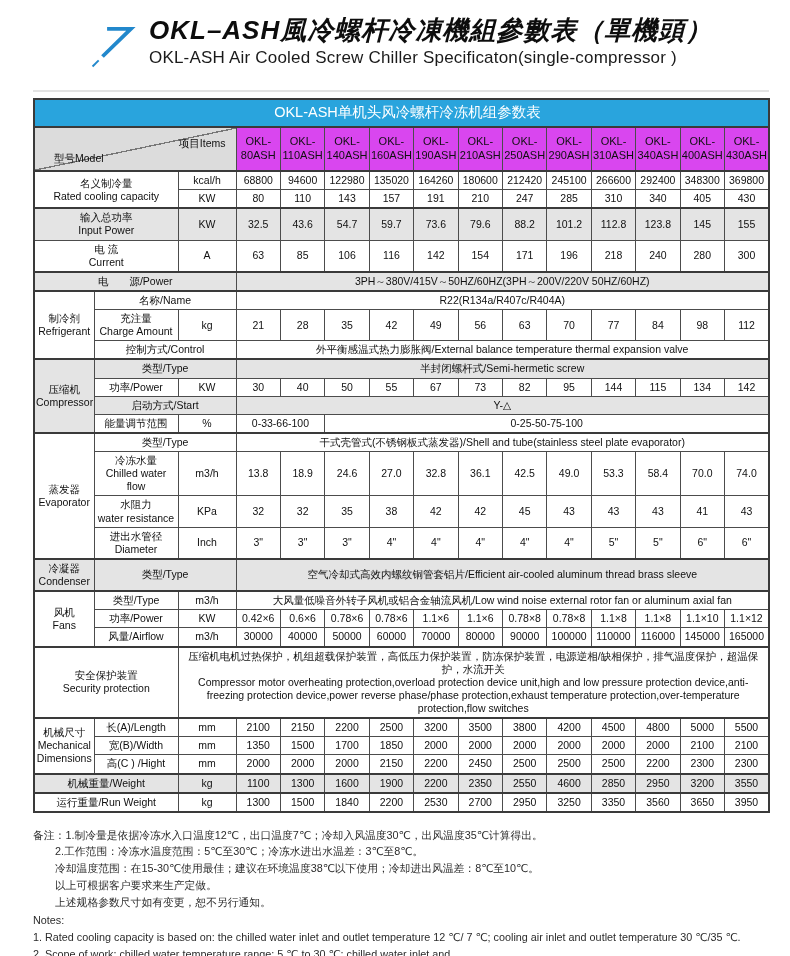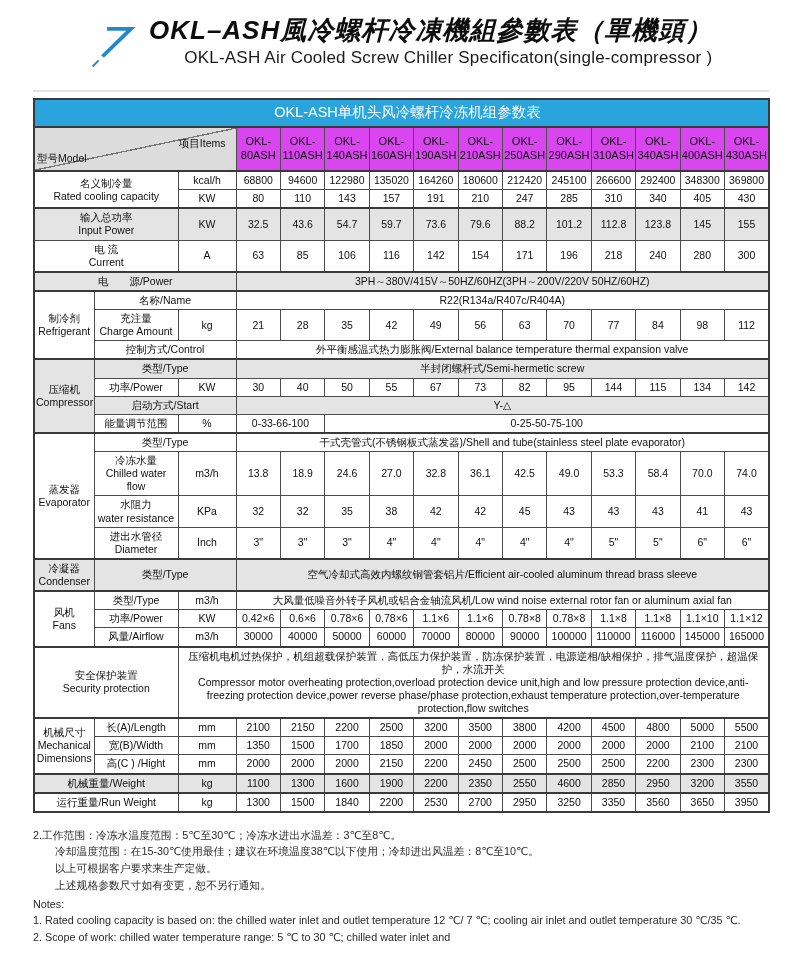--- a/index.html
+++ b/index.html
@@ -7,21 +7,21 @@
     width:790px;
     font-family:"Liberation Sans","DejaVu Sans",sans-serif;
     color:#111;
     box-sizing:border-box;
     padding:12px 21px 24px 33px;
   }
   
   .title-row { display:flex; align-items:flex-start; gap:12px; margin:4px 0 0 58px; }
   .logo { flex:0 0 auto; margin-top:6px; }
   .title-text h1 { margin:0; font-size:26px; font-weight:600; letter-spacing:1px; color:#0d0d0d; line-height:1.15;font-style:italic; }
-  .title-text .sub { font-size:17px; color:#1a1a1a; margin-top:2px; letter-spacing:0.2px;text-align:right; }
+  .title-text .sub { font-size:17px; color:#1a1a1a; margin-top:2px; letter-spacing:0.2px; }
   .top-divider { height:2px; background:#e3e3e3; margin:18px 0 0 0; }
 
   
   .table-wrap { width:737px; margin-top:6px; }
   .caption-bar {
     background:#29a4dd; color:#ffffff; text-align:center;
     font-size:14.5px; font-weight:500; padding:3px 0 4px 12px;
     border:2px solid #3a3a3a; border-bottom:none; box-sizing:border-box;
   }
   table.spec {
@@ -37,21 +37,21 @@
     background:#ffffff;
   }
   tr.thick td { border-top-width:2px; border-top-color:#3a3a3a; }
   tr.gray td, td.gcell { background:#e4e4e4; }
   tr.model-row td { background:#d946ef; height:38px; font-size:11px; }
   td.diag { position:relative; background:#dcdcdc !important; padding:0; }
   td.diag .slash {
     position:absolute; inset:0;
     background:linear-gradient(to bottom right, transparent 49.3%, #777 49.3%, #777 50.9%, transparent 50.9%);
   }
-  td.diag .m { position:absolute; left:2px; bottom:5px; font-size:10.5px;text-align:center; }
+  td.diag .m { position:absolute; left:19px; bottom:5px; font-size:10.5px;text-align:center; }
   td.diag .i { position:absolute; right:10px; top:9px; font-size:10.5px; }
   td.sect-cell { font-size:10.5px; }
   td.txt-left-cell { text-align:left; padding:3px 6px; }
 
   
   .notes { margin-top:14px; font-size:10.8px; color:#2b2b2b; line-height:1.55; }
   .notes-zh div:not(:first-child) { margin-left:22px; }
   .notes-en { margin-top:2px; }
 </style>
 </head>
@@ -439,20 +439,21 @@
           <td>3560</td>
           <td>3650</td>
           <td>3950</td>
         </tr>
       </tbody>
   </table>
 </div>
 
 <div class="notes">
   <div class="notes-zh">
+      <div>备注：1.制冷量是依据冷冻水入口温度12℃，出口温度7℃；冷却入风温度30℃，出风温度35℃计算得出。</div>
       <div>2.工作范围：冷冻水温度范围：5℃至30℃；冷冻水进出水温差：3℃至8℃。</div>
       <div>冷却温度范围：在15-30℃使用最佳；建议在环境温度38℃以下使用；冷却进出风温差：8℃至10℃。</div>
       <div>以上可根据客户要求来生产定做。</div>
       <div>上述规格参数尺寸如有变更，恕不另行通知。</div>
     </div>
   <div class="notes-en">
       <div>Notes:</div>
       <div>1. Rated cooling capacity is based on: the chilled water inlet and outlet temperature 12 ℃/ 7 ℃; cooling air inlet and outlet temperature 30 ℃/35 ℃.</div>
       <div>2. Scope of work: chilled water temperature range: 5 ℃ to 30 ℃; chilled water inlet and</div>
     </div>

